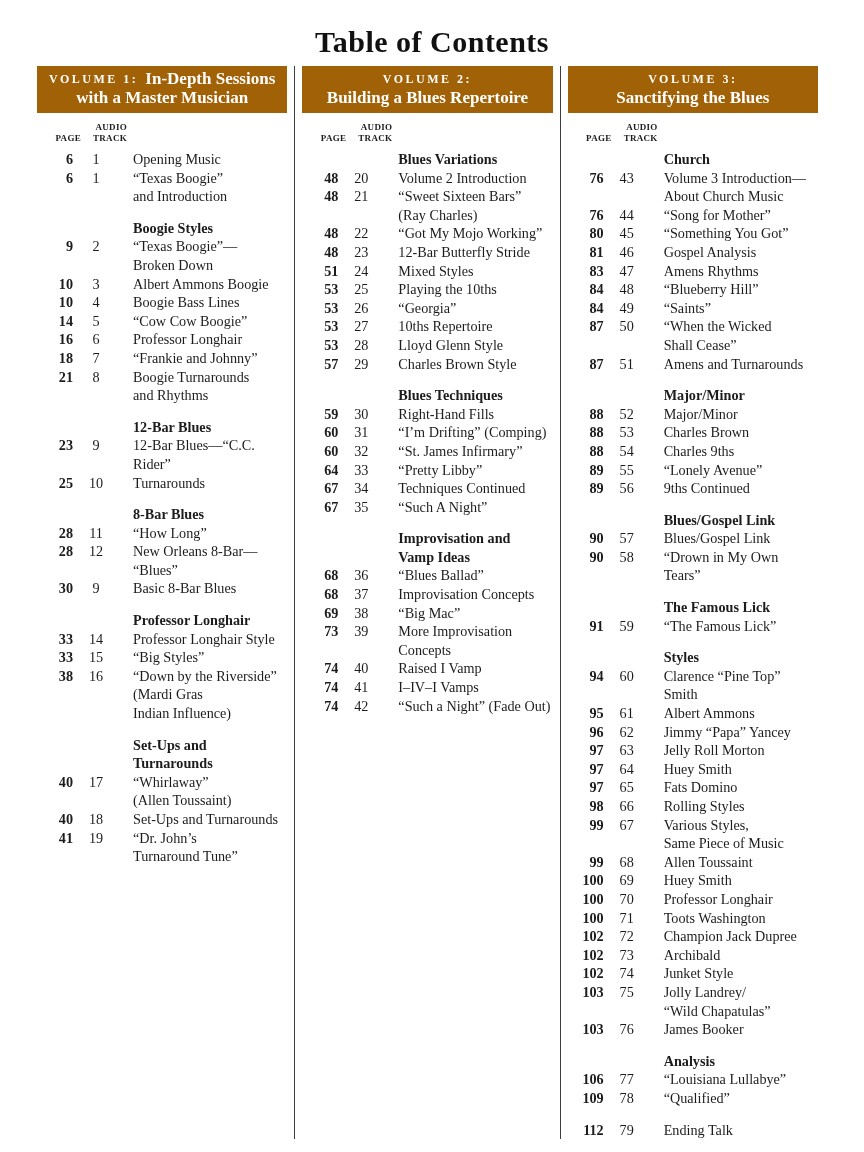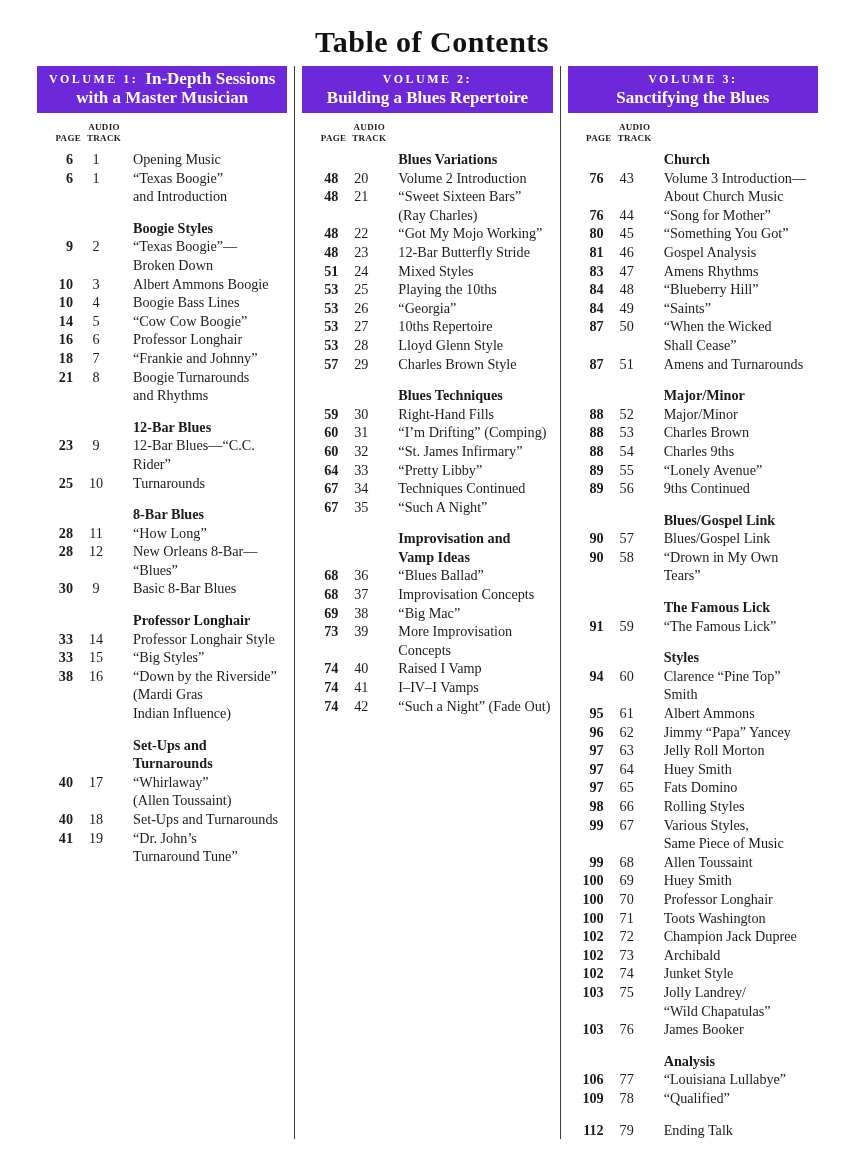--- a/index.html
+++ b/index.html
@@ -37,21 +37,21 @@
     flex: 1 1 0;
     min-width: 0;
   }
   .divider {
     width: 1px;
     background: #3d3d3d;
     margin: 0 7px;
     align-self: stretch;
   }
   .vol-header {
-    background: #6d28d9;
+    background: #a16207;
     color: #ffffff;
     text-align: center;
     padding: 4px 2px 6px;
   }
   .vol-line1, .vol-line2 {
     font-size: 17px;
     font-weight: bold;
     line-height: 18px;
     white-space: nowrap;
   }
@@ -67,21 +67,21 @@
     display: grid;
     grid-template-columns: 44px 46px 1fr;
     align-items: end;
     margin-top: 9px;
     font-size: 9px;
     font-weight: bold;
     line-height: 10.5px;
     letter-spacing: 0.3px;
   }
   .sub-page  { text-align: right; }
-  .sub-track { text-align: center; white-space: pre-line; }
+  .sub-track { text-align: right; white-space: pre-line; }
   .col-body {
     margin-top: 7px;
     font-size: 14.2px;
     line-height: 18.6px;
   }
   .group { margin-top: 13px; }
   .col-body .group:first-child { margin-top: 0; }
   .group-heading {
     font-weight: bold;
     padding-left: 96px;

